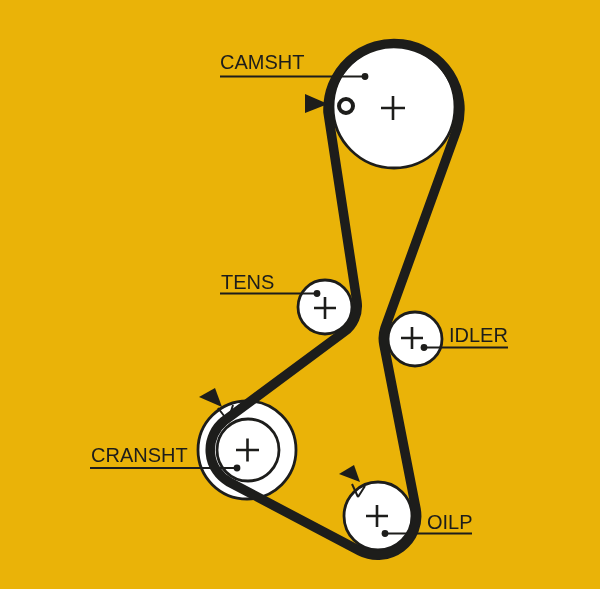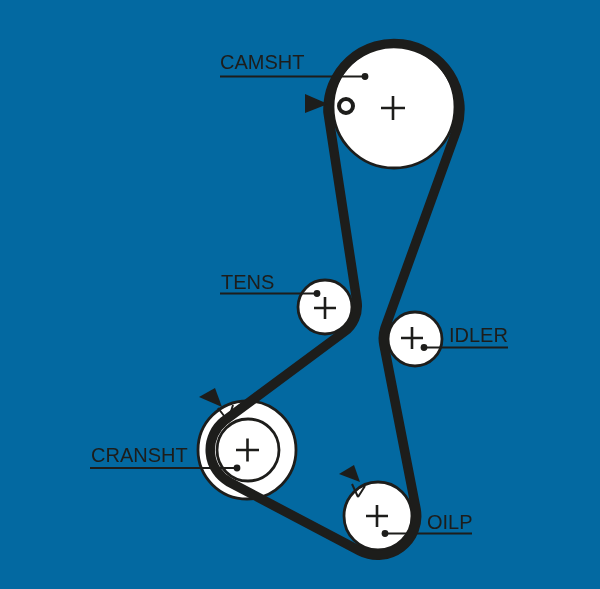--- a/index.html
+++ b/index.html
@@ -8,21 +8,21 @@
     background: #ffffff;
   }
   body {
     width: 600px;
     height: 589px;
     font-family: "Liberation Sans", sans-serif;
   }
   .diagram-wrap {
     width: 600px;
     height: 589px;
-    background: #0369a1;
+    background: #eab308;
   }
   svg { display: block; }
   .pulley {
     fill: #ffffff;
     stroke: #1d1d1b;
     stroke-width: 2.8;
   }
   .belt {
     fill: none;
     stroke: #1d1d1b;

